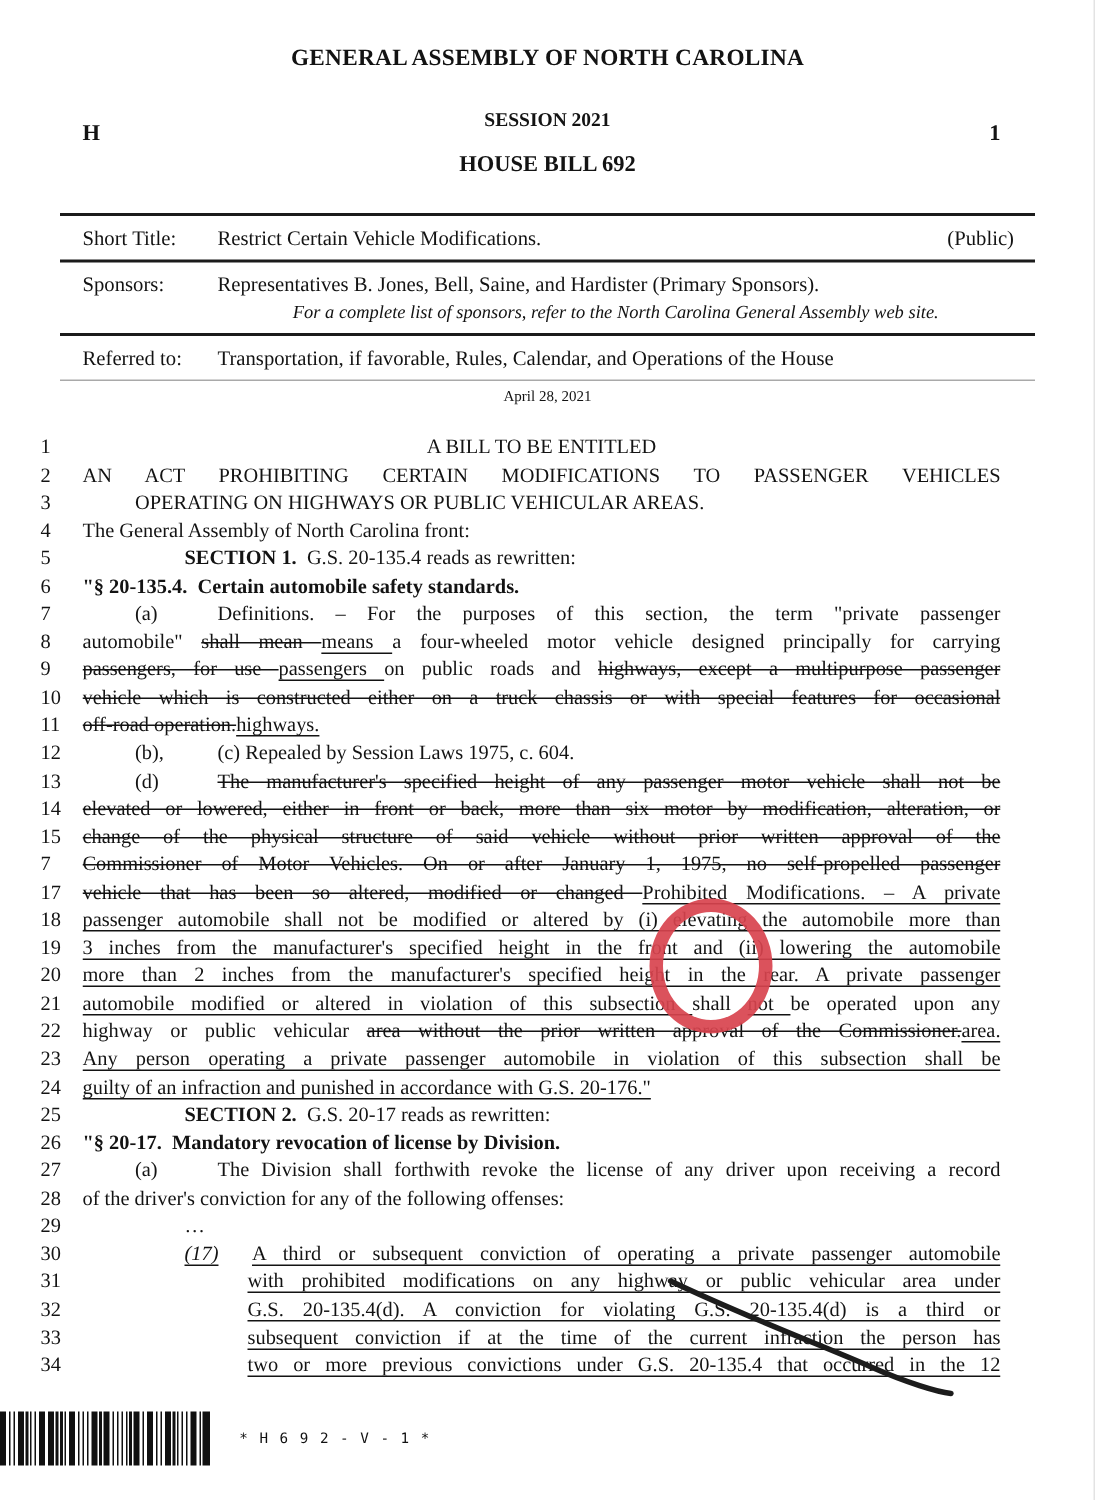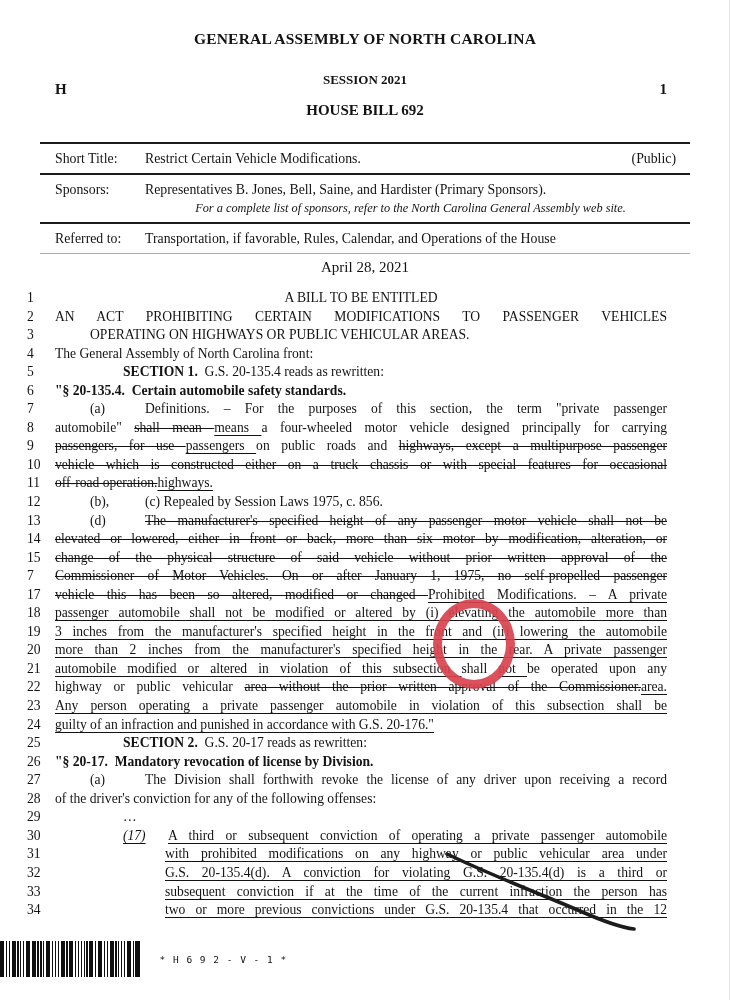--- a/index.html
+++ b/index.html
@@ -15,21 +15,21 @@
   .chamber-row{position:absolute;top:81px;left:55px;right:63px;display:flex;justify-content:space-between;font-weight:bold;font-size:15px;}
   .bill-title{position:absolute;top:102px;left:0;right:0;text-align:center;font-weight:bold;font-size:15px;}
   
   .info-table{position:absolute;left:40px;top:142px;width:650px;border-top:2px solid #1b1b1b;font-size:13.8px;}
   .itrow{display:flex;align-items:flex-start;border-bottom:2px solid #1b1b1b;padding:7px 0 6px 0;}
   .itrow.last{border-bottom:1.5px solid #a9a9a9;}
   .itrow .lbl{flex:0 0 105px;padding-left:15px;box-sizing:border-box;}
   .itrow .val{flex:1;padding-right:10px;}
   .itrow .pub{flex:0 0 auto;padding-right:14px;}
   .sponsor-note{font-style:italic;font-size:12.3px;text-align:center;margin-top:3px;padding-right:4px;}
-  .doc-date{position:absolute;top:259px;left:0;right:0;text-align:center;font-size:15px;}
+  .doc-date{position:absolute;top:259px;left:0;right:0;text-align:center;font-size:10px;}
   
   .lines{position:absolute;top:289px;left:0;right:0;font-size:13.6px;}
   .line{display:flex;height:18.55px;line-height:18.55px;}
   .ln{flex:0 0 55px;padding-left:27px;box-sizing:border-box;}
   .content{flex:1;margin-right:63px;overflow:hidden;white-space:nowrap;}
   .content.j{white-space:normal;text-align:justify;text-align-last:justify;}
   .content.lc-center{text-align:center;white-space:normal;text-align-last:center;}
   .content.lc-ind1{padding-left:35px;}
   .content.lc-sec{padding-left:68px;}
   .content.lc-item{padding-left:110px;}
@@ -127,41 +127,41 @@
       <div class="line">
         <div class="ln">10</div>
         <div class="content  j"><span class="seg-strike">vehicle which is constructed either on a truck chassis or with special features for occasional</span></div>
       </div>
       <div class="line">
         <div class="ln">11</div>
         <div class="content "><span class="seg-strike">off-road operation.</span><span class="seg-under">highways.</span></div>
       </div>
       <div class="line">
         <div class="ln">12</div>
-        <div class="content "><span class="seg-label">(b),</span><span class="seg-plain">(c) Repealed by Session Laws 1975, c. 856.</span></div>
+        <div class="content "><span class="seg-label">(b),</span><span class="seg-plain">(c) Repealed by Session Laws 1975, c. 604.</span></div>
       </div>
       <div class="line">
         <div class="ln">13</div>
         <div class="content  j"><span class="seg-label">(d)</span><span class="seg-strike">The manufacturer's specified height of any passenger motor vehicle shall not be</span></div>
       </div>
       <div class="line">
         <div class="ln">14</div>
         <div class="content  j"><span class="seg-strike">elevated or lowered, either in front or back, more than six motor by modification, alteration, or</span></div>
       </div>
       <div class="line">
         <div class="ln">15</div>
         <div class="content  j"><span class="seg-strike">change of the physical structure of said vehicle without prior written approval of the</span></div>
       </div>
       <div class="line">
         <div class="ln">7</div>
         <div class="content  j"><span class="seg-strike">Commissioner of Motor Vehicles. On or after January 1, 1975, no self-propelled passenger</span></div>
       </div>
       <div class="line">
         <div class="ln">17</div>
-        <div class="content  j"><span class="seg-strike">vehicle this has been so altered, modified or changed </span><span class="seg-under">Prohibited Modifications. – A private</span></div>
+        <div class="content  j"><span class="seg-strike">vehicle that has been so altered, modified or changed </span><span class="seg-under">Prohibited Modifications. – A private</span></div>
       </div>
       <div class="line">
         <div class="ln">18</div>
         <div class="content  j"><span class="seg-under">passenger automobile shall not be modified or altered by (i) elevating the automobile more than</span></div>
       </div>
       <div class="line">
         <div class="ln">19</div>
         <div class="content  j"><span class="seg-under">3 inches from the manufacturer's specified height in the front and (ii) lowering the automobile</span></div>
       </div>
       <div class="line">

